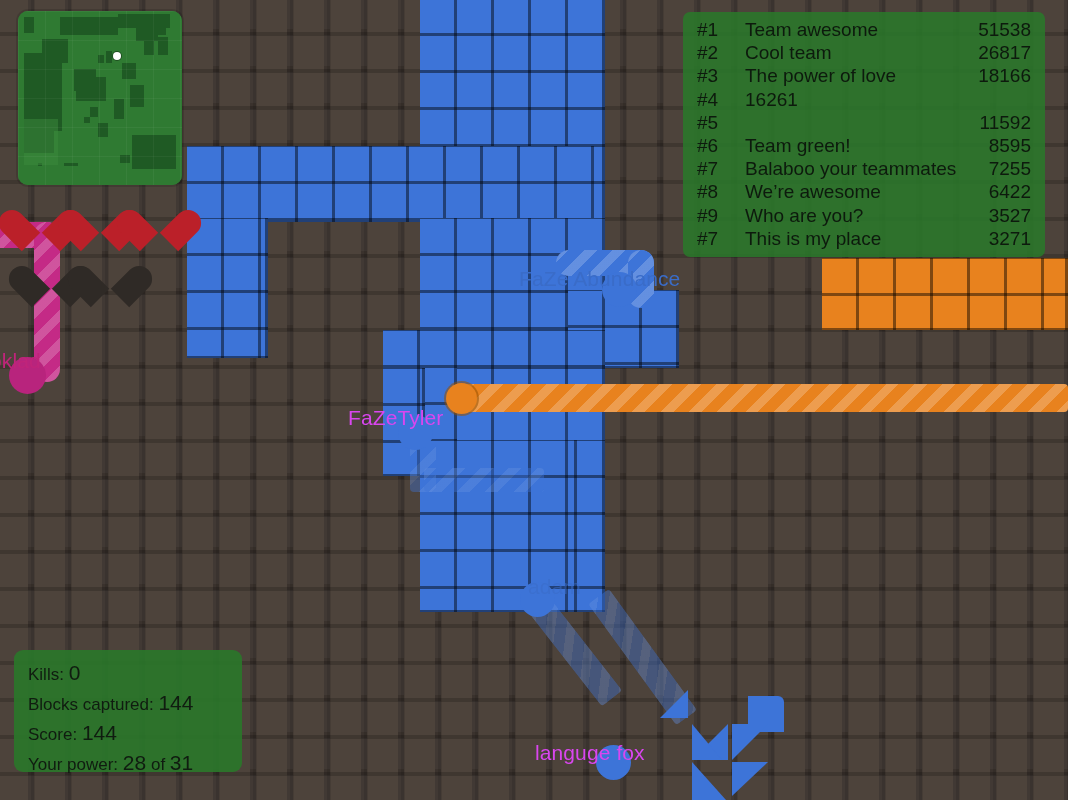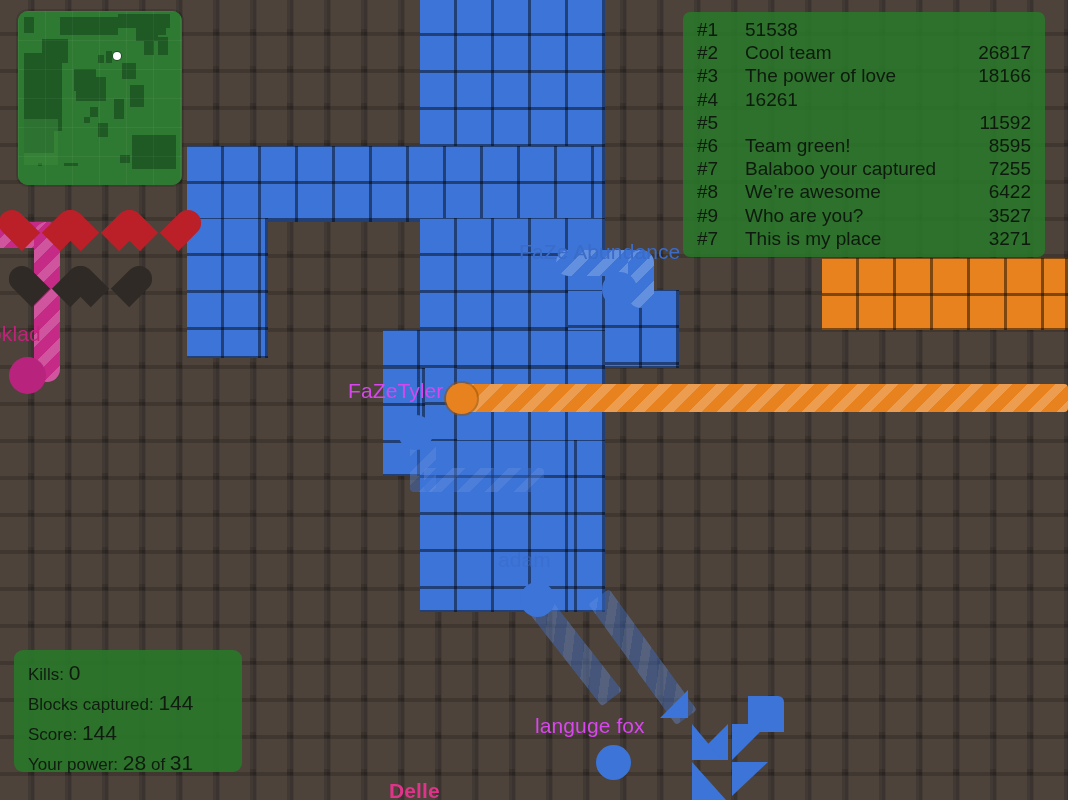--- a/index.html
+++ b/index.html
@@ -79,20 +79,21 @@
   .head.orange { background:#e8821e; box-shadow:0 0 0 2px rgba(150,80,0,0.55); }
   .head.pink   { background:#b8247d; }
 
   
   .pname {
     position:absolute;
     font-size:21px;
     font-weight:400;
     white-space:nowrap;
     letter-spacing:0.1px;
+    margin-top:27px;
   }
   .pname.blue  { color:#d946ef; }
   .pname.blued { color:#3a6cc8; }
   .pname.pink  { color:#e0338a; }
   .pname.pinkd { color:#c0247a; }
 
   
   .frag { position:absolute; background:#3d74d8; }
   .frag.tri-br { clip-path:polygon(100% 0,100% 100%,0 100%); }
   .frag.tri-tl { clip-path:polygon(0 0,100% 0,0 100%); }
@@ -222,21 +223,21 @@
 
   <div class="head orange" style="left:446px; top:383px; width:31px; height:31px;"></div>
   <div class="head blue" style="left:602px; top:272px; width:35px; height:35px;"></div>
   <div class="head blue" style="left:398px; top:415px; width:35px; height:35px;"></div>
   <div class="head blue" style="left:520px; top:582px; width:35px; height:35px;"></div>
   <div class="head blue" style="left:596px; top:745px; width:35px; height:35px;"></div>
   <div class="head pink" style="left:9px; top:357px; width:37px; height:37px;"></div>
 
   <div class="pname blue" style="left:348px; top:379px;">FaZeTyler</div>
   <div class="pname blued" style="left:519px; top:240px;">FaZe Abundance</div>
-  <div class="pname blued" style="left:498px; top:548px; opacity:0.55;">adam</div>
+  <div class="pname blued" style="left:528px; top:548px; opacity:0.55;">adam</div>
   <div class="pname blue" style="left:535px; top:714px;">languge fox</div>
   <div class="pname pinkd" style="left:-10px; top:322px;">oklad</div>
   <div class="pname pink" style="left:389px; top:779px; font-weight:bold;">Delle</div>
 
 </div>
 
 <div class="hud" id="minimap">
   <div class="mm-base"></div>
   <div class="mm-patch" style="left:6px;  top:6px;  width:10px; height:16px;"></div>
   <div class="mm-patch" style="left:42px; top:6px;  width:58px; height:18px;"></div>
@@ -287,20 +288,21 @@
     </div>
   <div class="heart empty" style="left:73px;  top:58px;">
       <span class="hl"></span>
       <span class="hr"></span>
     </div>
 </div>
 
 <div class="hud" id="leaderboard">
   <div class="lb-row">
     <span class="lb-rank">#1</span>
+    <span class="lb-name">Team awesome</span>
     <span class="lb-score">51538</span>
   </div>
   <div class="lb-row">
     <span class="lb-rank">#2</span>
     <span class="lb-name">Cool team</span>
     <span class="lb-score">26817</span>
   </div>
   <div class="lb-row">
     <span class="lb-rank">#3</span>
     <span class="lb-name">The power of love</span>
@@ -315,21 +317,21 @@
     <span class="lb-name"></span>
     <span class="lb-score">11592</span>
   </div>
   <div class="lb-row">
     <span class="lb-rank">#6</span>
     <span class="lb-name">Team green!</span>
     <span class="lb-score">8595</span>
   </div>
   <div class="lb-row">
     <span class="lb-rank">#7</span>
-    <span class="lb-name">Balaboo your captured</span>
+    <span class="lb-name">Balaboo your teammates</span>
     <span class="lb-score">7255</span>
   </div>
   <div class="lb-row">
     <span class="lb-rank">#8</span>
     <span class="lb-name">We’re awesome</span>
     <span class="lb-score">6422</span>
   </div>
   <div class="lb-row">
     <span class="lb-rank">#9</span>
     <span class="lb-name">Who are you?</span>

